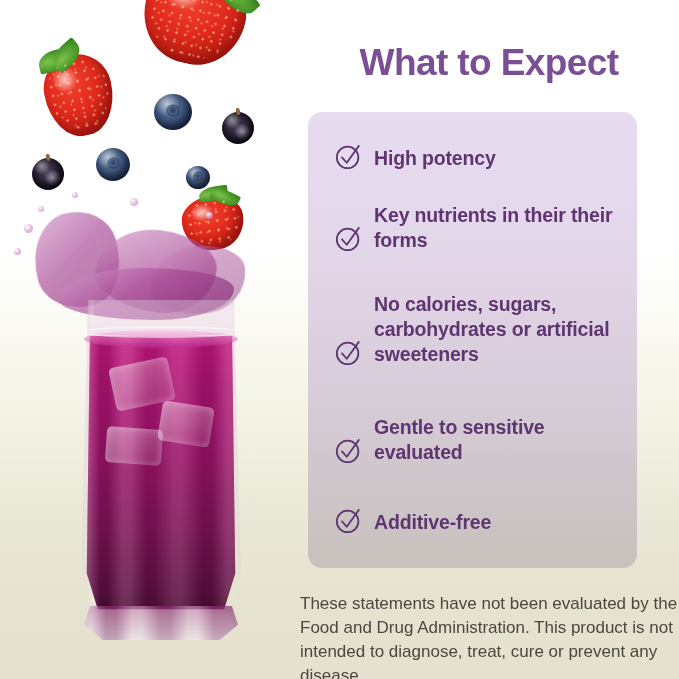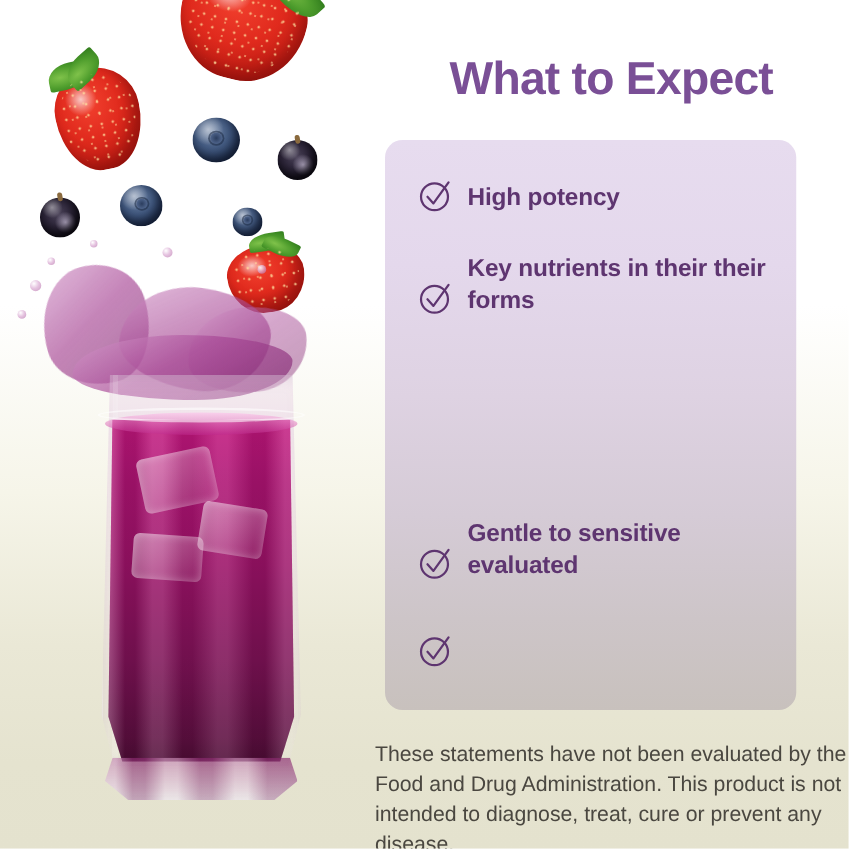--- a/index.html
+++ b/index.html
@@ -320,33 +320,41 @@
       </div>
 
       <div class="benefit" style="top:91px;">
         <svg class="check-icon" viewBox="0 0 32 32">
           <circle cx="14.5" cy="17.5" r="11.5" fill="none" stroke="#5e3570" stroke-width="1.9"></circle>
           <path d="M8.5 17.5 L13.6 23.2 L26.5 5.2" fill="none" stroke="#5e3570" stroke-width="1.9" stroke-linecap="round" stroke-linejoin="round"></path>
         </svg>
         <div class="benefit-text">Key nutrients in their their forms</div>
       </div>
 
+      <div class="benefit" style="top:180px;">
+        <svg class="check-icon" viewBox="0 0 32 32">
+          <circle cx="14.5" cy="17.5" r="11.5" fill="none" stroke="#5e3570" stroke-width="1.9"></circle>
+          <path d="M8.5 17.5 L13.6 23.2 L26.5 5.2" fill="none" stroke="#5e3570" stroke-width="1.9" stroke-linecap="round" stroke-linejoin="round"></path>
+        </svg>
+        <div class="benefit-text">No calories, sugars, carbohydrates or artificial sweeteners</div>
+      </div>
 
       <div class="benefit" style="top:303px;">
         <svg class="check-icon" viewBox="0 0 32 32">
           <circle cx="14.5" cy="17.5" r="11.5" fill="none" stroke="#5e3570" stroke-width="1.9"></circle>
           <path d="M8.5 17.5 L13.6 23.2 L26.5 5.2" fill="none" stroke="#5e3570" stroke-width="1.9" stroke-linecap="round" stroke-linejoin="round"></path>
         </svg>
         <div class="benefit-text">Gentle to sensitive evaluated</div>
       </div>
 
       <div class="benefit" style="top:392px;">
         <svg class="check-icon" viewBox="0 0 32 32">
           <circle cx="14.5" cy="17.5" r="11.5" fill="none" stroke="#5e3570" stroke-width="1.9"></circle>
           <path d="M8.5 17.5 L13.6 23.2 L26.5 5.2" fill="none" stroke="#5e3570" stroke-width="1.9" stroke-linecap="round" stroke-linejoin="round"></path>
         </svg>
+        <div class="benefit-text">Additive-free</div>
       </div>
 
     </div>
 
     <div id="disclaimer">These statements have not been evaluated by the Food and Drug Administration. This product is not intended to diagnose, treat, cure or prevent any disease.</div>
   </div>
 </div>
 
 </body></html>

